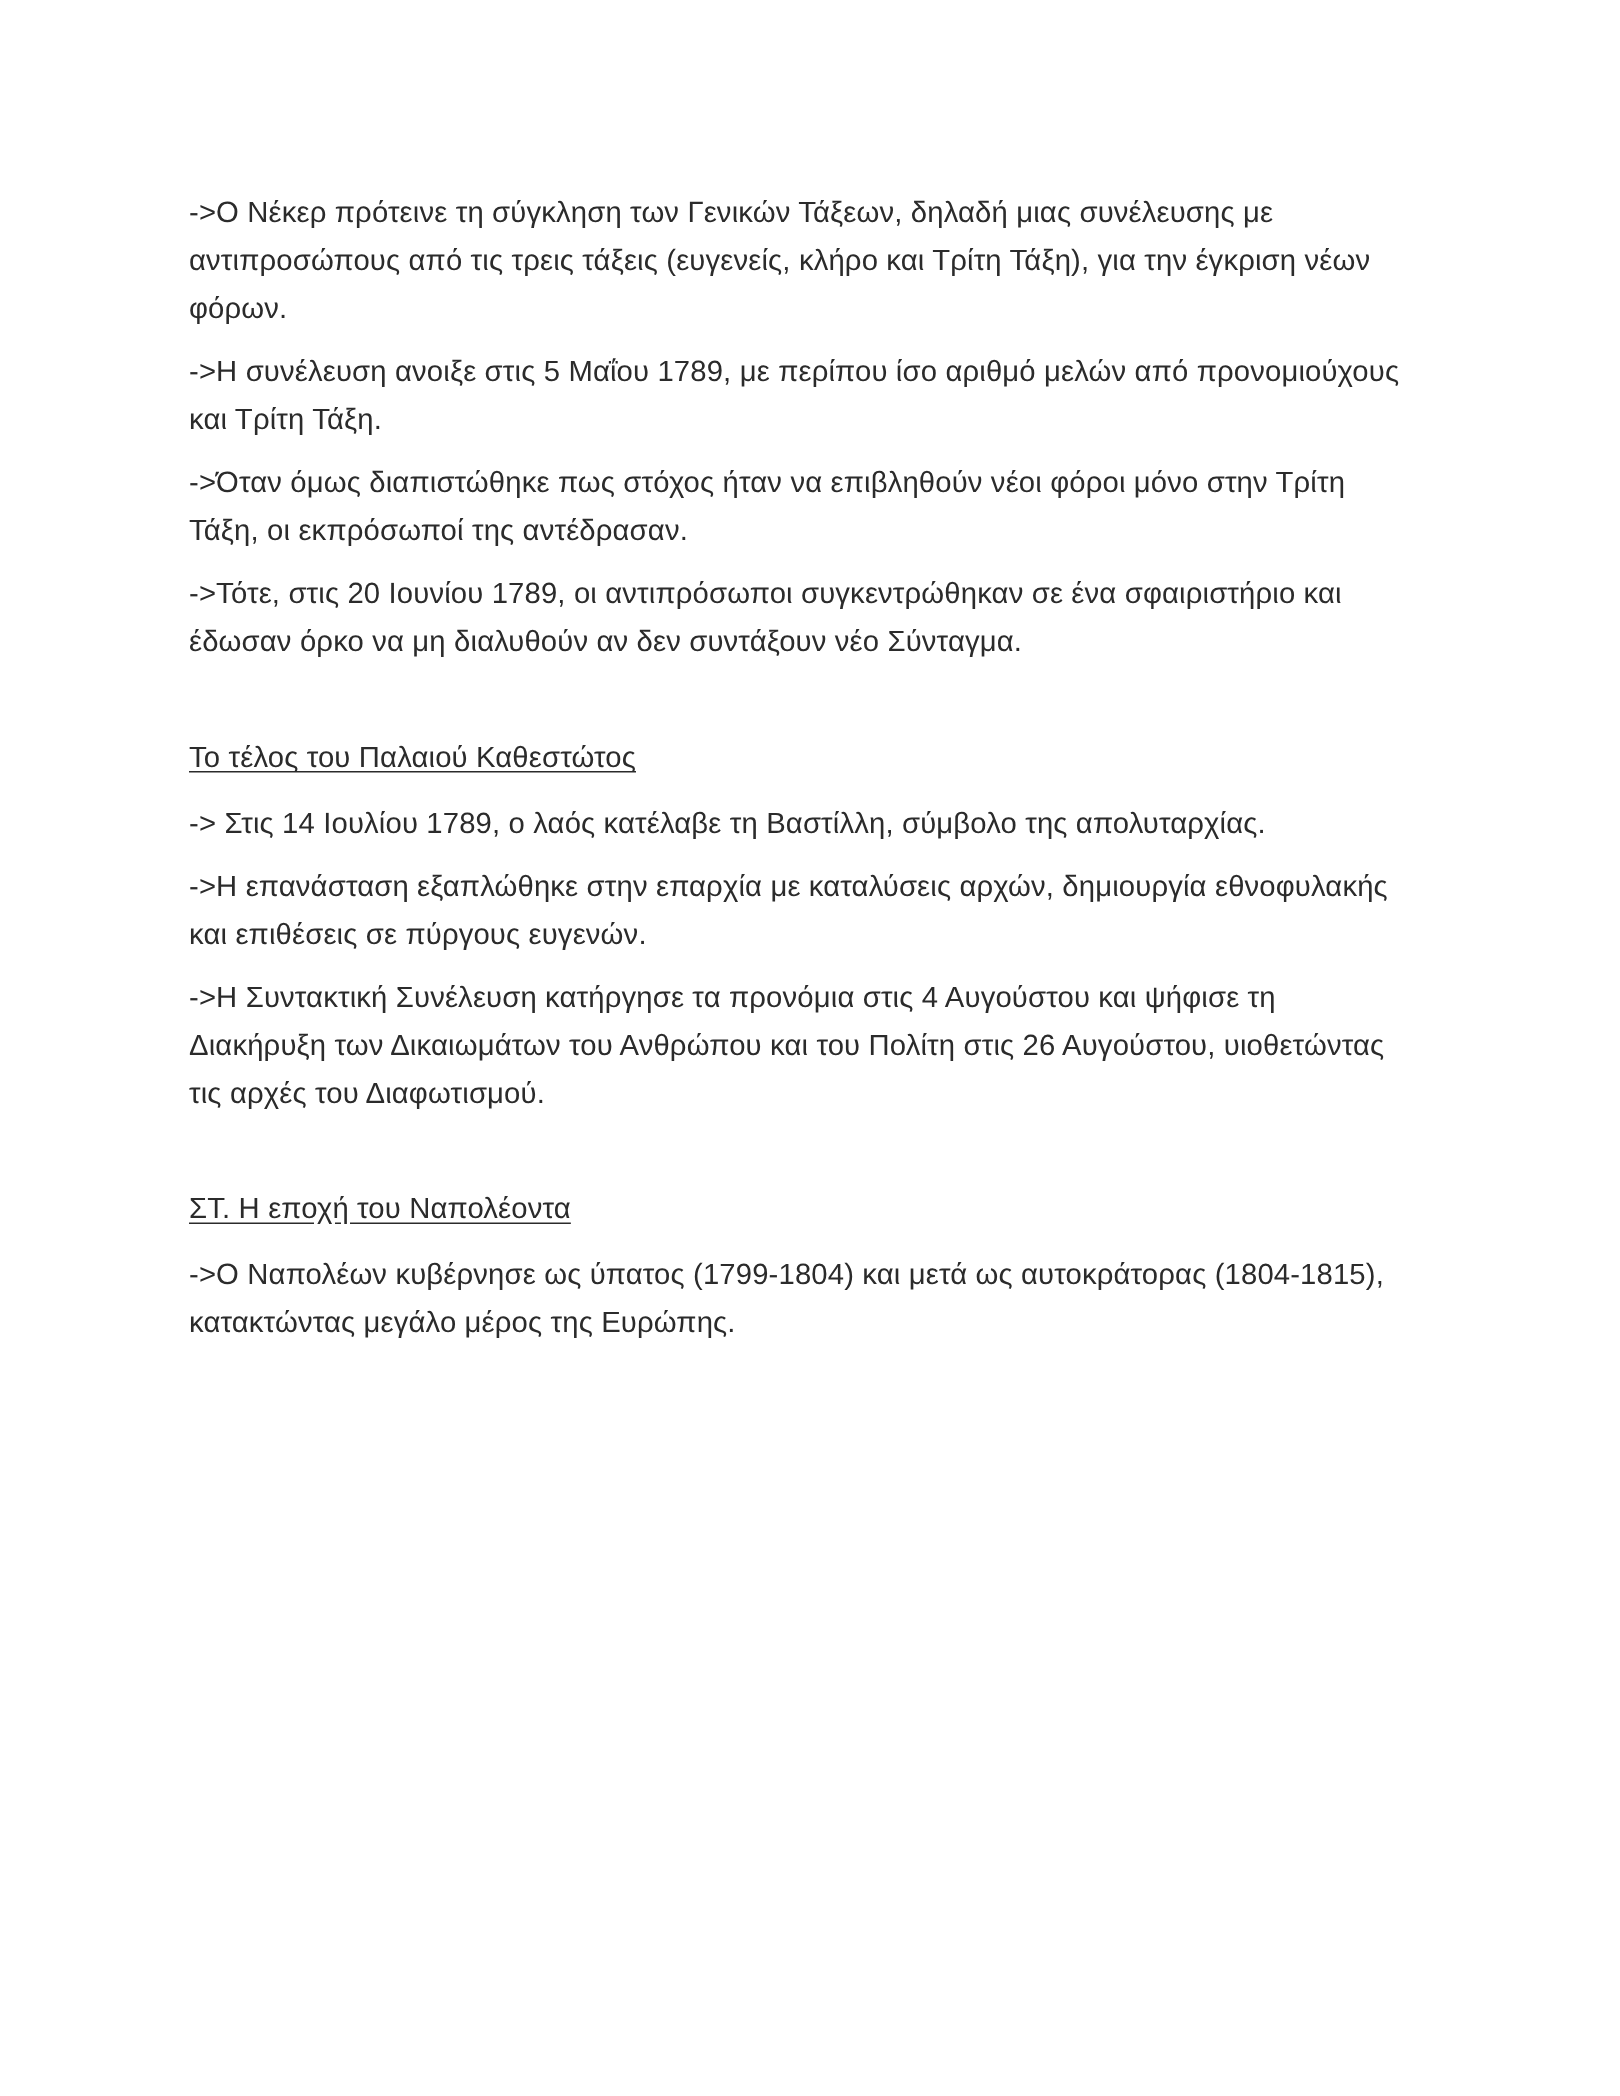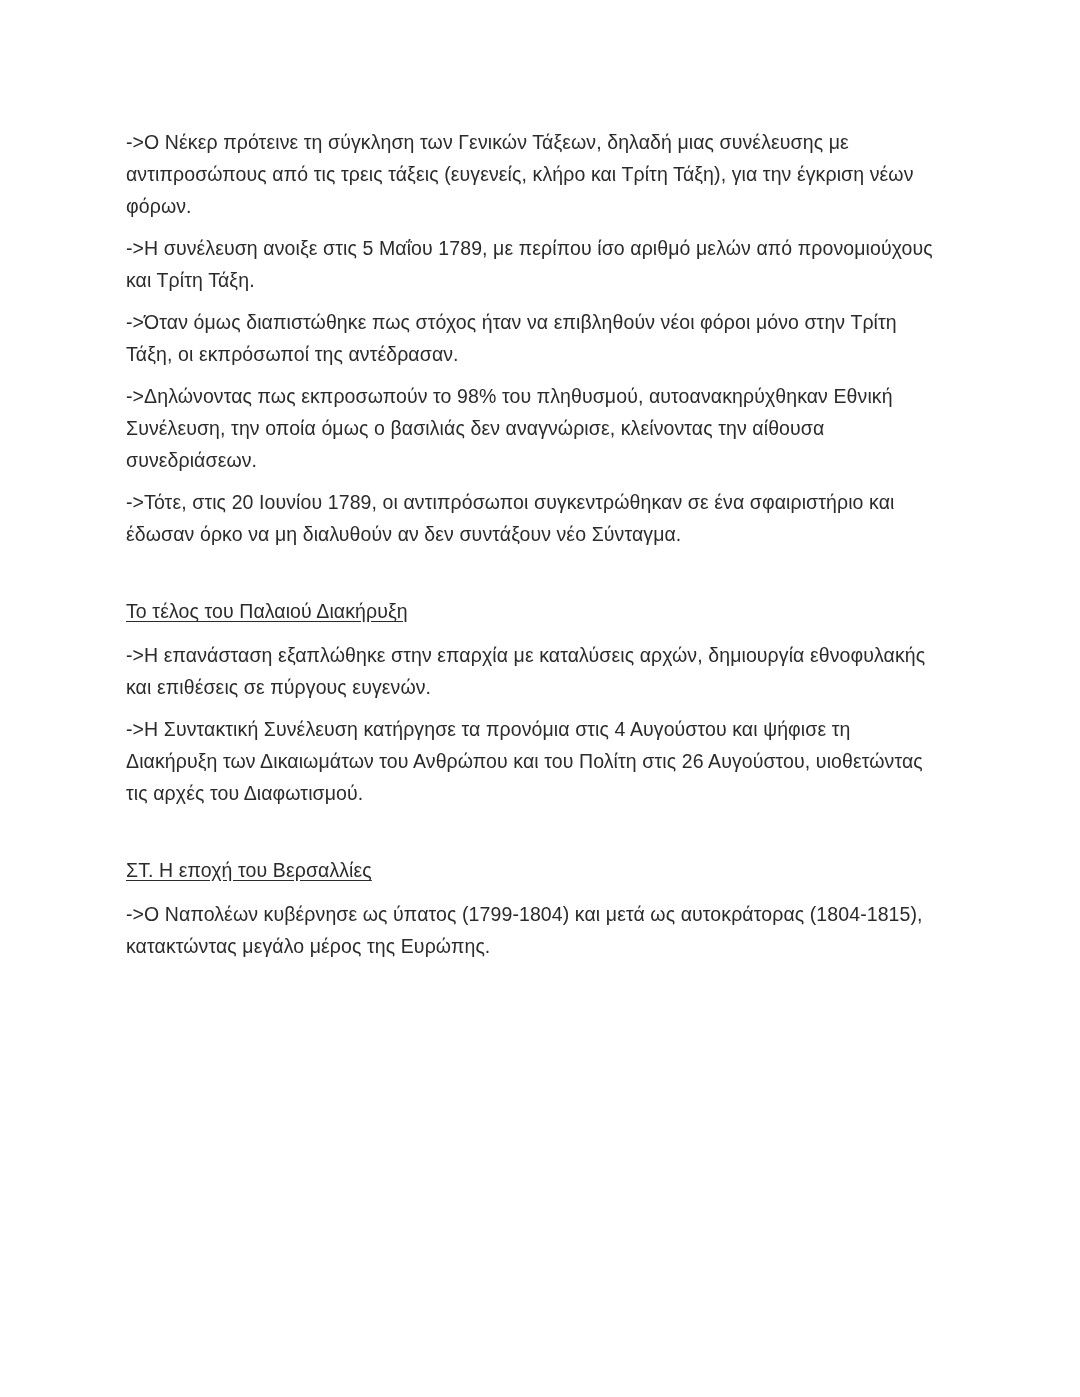--- a/index.html
+++ b/index.html
@@ -45,29 +45,29 @@
 </head>
 <body>
 
 <div class="page">
   <div class="content">
 
     <div class="doc-section">
       <p class="para">-&gt;Ο Νέκερ πρότεινε τη σύγκληση των Γενικών Τάξεων, δηλαδή μιας συνέλευσης με αντιπροσώπους από τις τρεις τάξεις (ευγενείς, κλήρο και Τρίτη Τάξη), για την έγκριση νέων φόρων.</p>
       <p class="para">-&gt;Η συνέλευση ανοιξε στις 5 Μαΐου 1789, με περίπου ίσο αριθμό μελών από προνομιούχους και Τρίτη Τάξη.</p>
       <p class="para">-&gt;Όταν όμως διαπιστώθηκε πως στόχος ήταν να επιβληθούν νέοι φόροι μόνο στην Τρίτη Τάξη, οι εκπρόσωποί της αντέδρασαν.</p>
-      <p class="para">-&gt;Δηλώνοντας πως εκπροσωπούν το 98% του πληθυσμού, αυτοανακηρύχθηκαν Εθνική Συνέλευση, την οποία όμως ο βασιλιάς δεν αναγνώρισε, κλείνοντας την αίθουσα συνεδριάσεων.</p>
       <p class="para">-&gt;Τότε, στις 20 Ιουνίου 1789, οι αντιπρόσωποι συγκεντρώθηκαν σε ένα σφαιριστήριο και έδωσαν όρκο να μη διαλυθούν αν δεν συντάξουν νέο Σύνταγμα.</p>
     </div>
 
     <div class="doc-section">
-      <h2 class="section-heading">Το τέλος του Παλαιού Διακήρυξη</h2>
+      <h2 class="section-heading">Το τέλος του Παλαιού Καθεστώτος</h2>
+      <p class="para">-&gt; Στις 14 Ιουλίου 1789, ο λαός κατέλαβε τη Βαστίλλη, σύμβολο της απολυταρχίας.</p>
       <p class="para">-&gt;Η επανάσταση εξαπλώθηκε στην επαρχία με καταλύσεις αρχών, δημιουργία εθνοφυλακής και επιθέσεις σε πύργους ευγενών.</p>
       <p class="para">-&gt;Η Συντακτική Συνέλευση κατήργησε τα προνόμια στις 4 Αυγούστου και ψήφισε τη Διακήρυξη των Δικαιωμάτων του Ανθρώπου και του Πολίτη στις 26 Αυγούστου, υιοθετώντας τις αρχές του Διαφωτισμού.</p>
     </div>
 
     <div class="doc-section">
-      <h2 class="section-heading">ΣΤ. Η εποχή του Βερσαλλίες</h2>
+      <h2 class="section-heading">ΣΤ. Η εποχή του Ναπολέοντα</h2>
       <p class="para">-&gt;Ο Ναπολέων κυβέρνησε ως ύπατος (1799-1804) και μετά ως αυτοκράτορας (1804-1815), κατακτώντας μεγάλο μέρος της Ευρώπης.</p>
     </div>
 
   </div>
 </div>
 
 </body></html>

